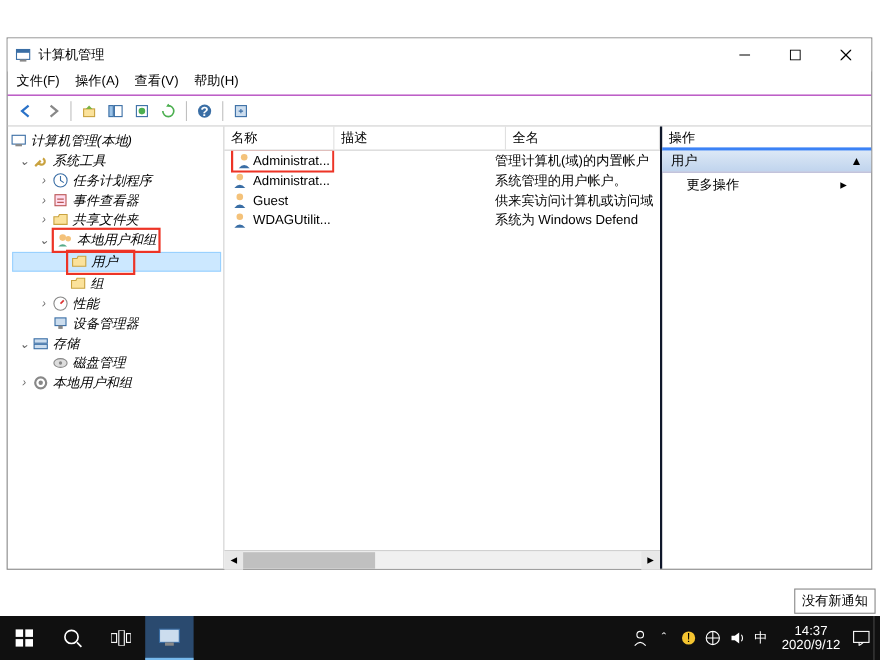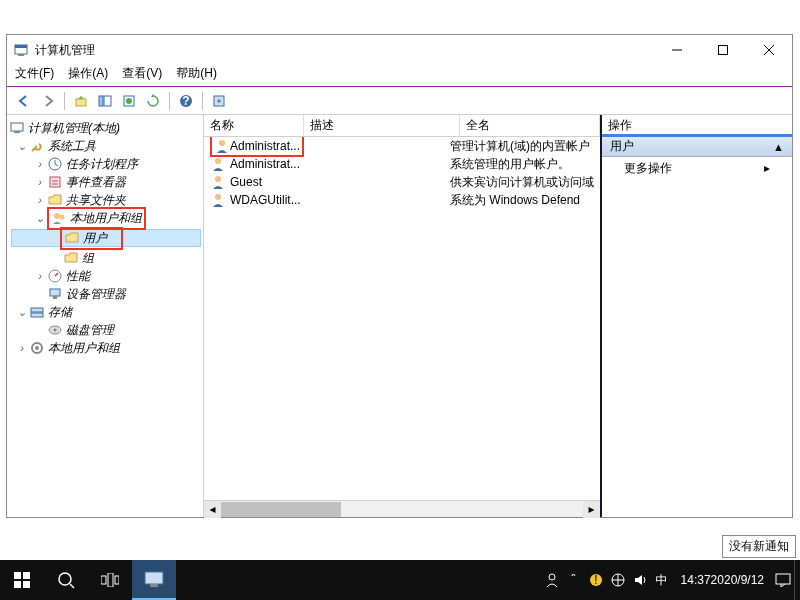--- a/index.html
+++ b/index.html
@@ -45,21 +45,21 @@
 .actions-sub { background: linear-gradient(#dce8f6,#c0d4ed); height: 20px; display: flex; align-items: center; padding: 0 8px; border-bottom: 1px solid #aac; }
 .actions-sub .arrow { margin-left: auto; font-size: 11px; }
 .actions-item { height: 22px; display: flex; align-items: center; padding: 0 22px; }
 .actions-item .more { margin-left: auto; }
 
 .taskbar { position: absolute; left: 0; bottom: 0; width: 800px; height: 40px; background: #101010; display: flex; align-items: center; color: #fff; }
 .taskbar .tbicon { width: 44px; height: 40px; display: flex; align-items: center; justify-content: center; }
 .taskbar .active { background: #2a4a6f; border-bottom: 2px solid #76b9ed; }
 .taskbar .tray { margin-left: auto; display: flex; align-items: center; height: 40px; }
 .taskbar .tray .ti { width: 22px; height: 40px; display: flex; align-items: center; justify-content: center; font-size: 12px; }
-.taskbar .clock { display: flex; flex-direction: row; align-items: center; justify-content: center; padding: 0 8px; font-size: 11px; line-height: 13px; }
+.taskbar .clock { display: flex; flex-direction: column; align-items: center; justify-content: center; padding: 0 8px; font-size: 11px; line-height: 13px; }
 .taskbar .showdesk { width: 6px; height: 40px; border-left: 1px solid #444; }
 .notif-tip { position: absolute; right: 4px; bottom: 42px; background: #fff; border: 1px solid #888; padding: 2px 6px; font-size: 12px; }
 
 svg { display: block; }
 </style>
 </head>
 <body>
 
 <div class="window">
 

